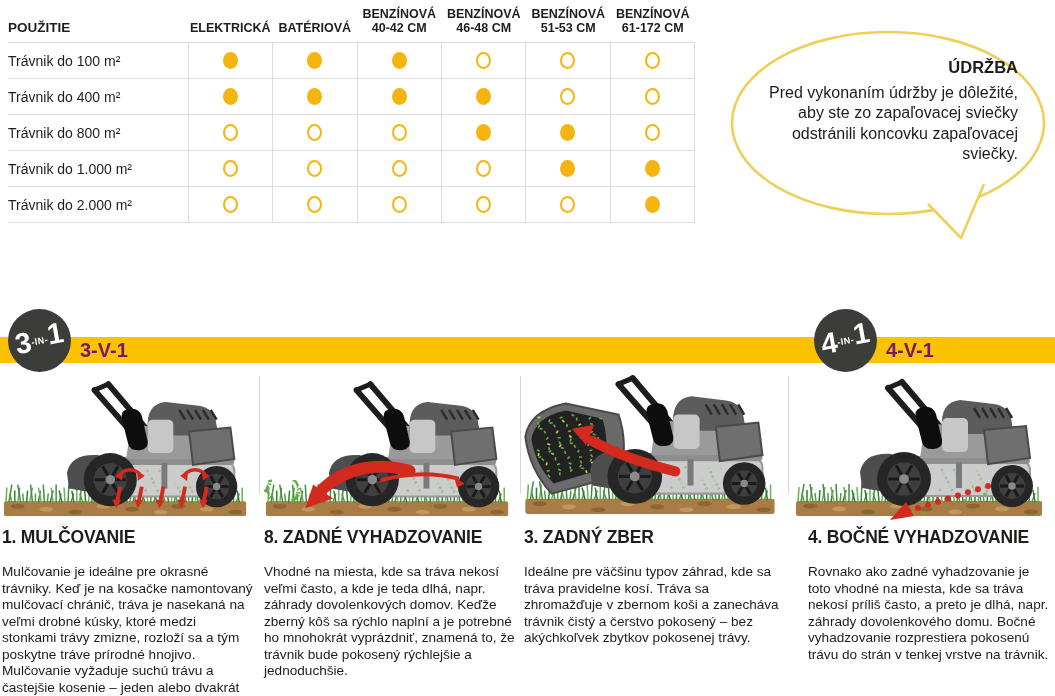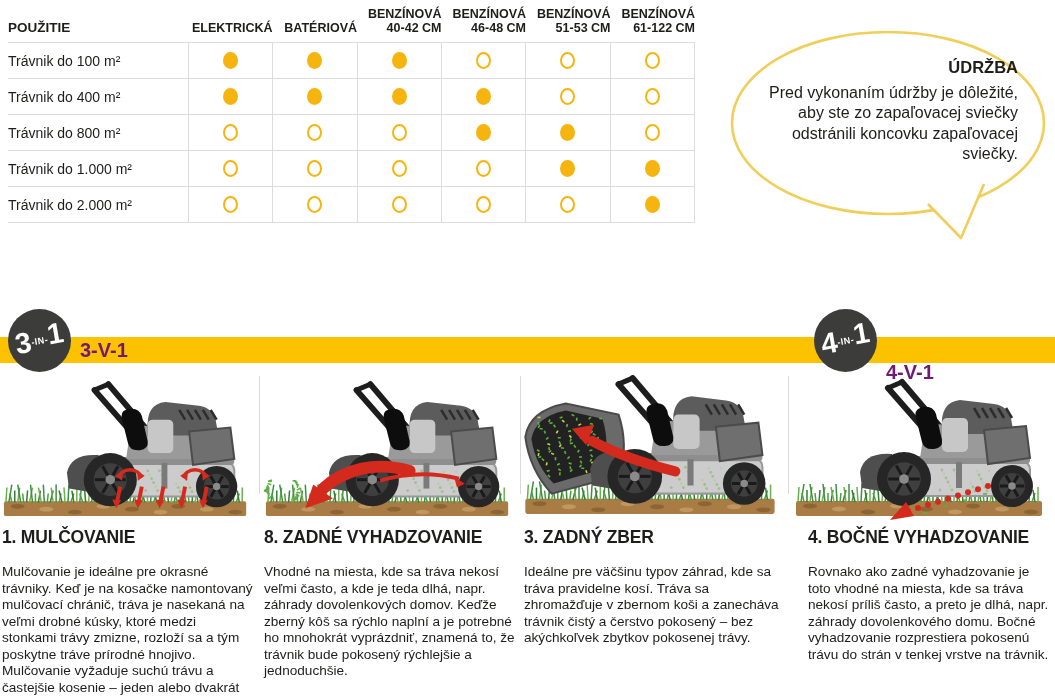--- a/index.html
+++ b/index.html
@@ -2,21 +2,21 @@
 <html><head>
 <meta charset="utf-8">
 <style>
   html,body{margin:0;padding:0;background:#fff;}
   .page{position:relative;width:1055px;height:696px;background:#fff;overflow:hidden;
         font-family:"Liberation Sans", sans-serif;color:#1d1d1b;}
 
   
   .cmp-table{position:absolute;left:8px;top:0;width:687px;}
   .thead{display:flex;height:42px;align-items:flex-end;border-bottom:1px solid #dcdcdc;}
-  .th{flex:1;text-align:right;font-weight:bold;font-size:12.5px;line-height:1.18;padding-bottom:6px;}
+  .th{flex:1;text-align:center;font-weight:bold;font-size:12.5px;line-height:1.18;padding-bottom:6px;}
   .th-label{flex:0 0 180px;text-align:left;font-size:13.5px;}
   .tr{display:flex;height:35px;border-bottom:1px solid #dcdcdc;align-items:center;}
   .td{flex:1;display:flex;align-items:center;justify-content:center;height:100%;
       border-left:1px solid #dcdcdc;}
   .td:last-child{border-right:1px solid #dcdcdc;}
   .td-label{flex:0 0 180px;justify-content:flex-start;border-left:none !important;font-size:14px;}
   .dot{width:15px;height:17px;border-radius:50%;box-sizing:border-box;}
   .dot-filled{background:#f6b40e;}
   .dot-empty{border:2.6px solid #f6b40e;background:transparent;}
 
@@ -25,21 +25,21 @@
   .bubble svg{position:absolute;left:0;top:0;}
   .bubble-text{position:absolute;left:34px;top:30px;width:256px;text-align:right;}
   .bubble-title{font-weight:bold;font-size:16.5px;margin:0 0 6px 0;}
   .bubble-body{font-size:16px;font-weight:500;line-height:1.28;margin:0;}
 
   
   .banner-strip{position:absolute;left:0;top:337px;width:1055px;height:26px;background:#fcc200;}
   .banner-label{position:absolute;top:337px;height:32px;line-height:26px;
                 font-weight:bold;font-size:20px;color:#701a75;}
   .banner-label-1{left:80px;}
-  .banner-label-2{left:886px;margin-top:22px;}
+  .banner-label-2{left:886px;}
   .badge{position:absolute;top:309px;width:63px;height:63px;border-radius:50%;
          background:#3c3c3b;display:flex;align-items:center;justify-content:center;z-index:2;}
   .badge-1{left:8px;} .badge-2{left:814px;}
   .badge-inner{transform:rotate(-10deg);color:#fff;font-weight:bold;white-space:nowrap;}
   .bd{font-size:29px;} .bd-up{display:inline-block;transform:translateY(-4px);}
   .bs{font-size:9px;letter-spacing:0.5px;vertical-align:6px;}
 
   
   .illus{position:absolute;height:152px;}
   .illus-1{left:0;top:372px;width:256px;}
@@ -81,21 +81,21 @@
         <div class="th">
           <div>BENZÍNOVÁ</div>
           <div>46-48 CM</div>
         </div>
         <div class="th">
           <div>BENZÍNOVÁ</div>
           <div>51-53 CM</div>
         </div>
         <div class="th">
           <div>BENZÍNOVÁ</div>
-          <div>61-122 CM</div>
+          <div>61-172 CM</div>
         </div>
       </div>
     <div>
         <div class="tr">
           <div class="td td-label">Trávnik do 100 m²</div>
           <div class="td">
             <span class="dot dot-filled"></span>
           </div>
           <div class="td">
             <span class="dot dot-filled"></span>

